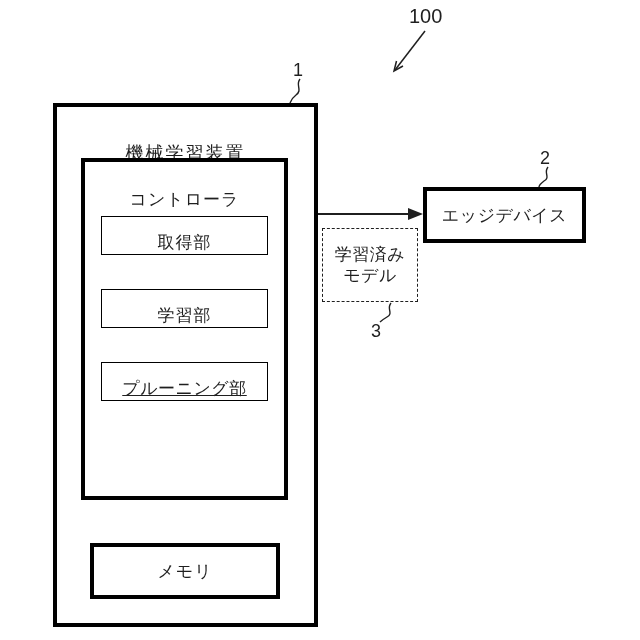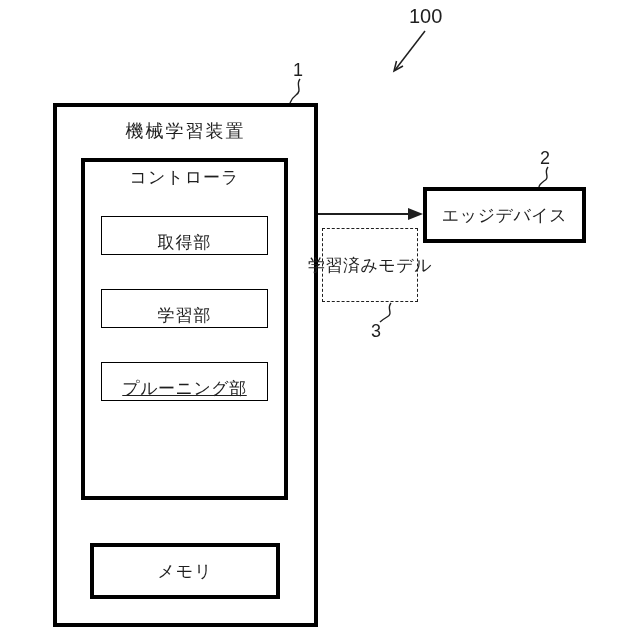--- a/index.html
+++ b/index.html
@@ -10,26 +10,27 @@
   }
   #connector-layer{position:absolute;left:0;top:0;width:640px;height:640px;}
   .ln{stroke:#1f1f1f;fill:none;}
   .fillhead{fill:#1f1f1f;stroke:none;}
   .box{
     position:absolute;box-sizing:border-box;border:4px solid #000000;
     background:#ffffff;display:flex;align-items:center;justify-content:center;
   }
   .unitbox{border-width:1.5px;align-items:flex-end;}
   .dashedbox{
-    border:1.7px dashed #1f1f1f;flex-direction:row;line-height:21px;
+    border:1.7px dashed #1f1f1f;flex-direction:column;line-height:21px;
   }
   .jp{font-size:17px;letter-spacing:1px;white-space:nowrap;}
   .title{
     position:absolute;text-align:center;font-size:18px;letter-spacing:2px;
     white-space:nowrap;
+    margin-top:22px;
   }
   .refnum{
     position:absolute;font-size:18px;text-align:left;white-space:nowrap;
   }
   .ref100{font-size:20px;}
 </style>
 </head>
 <body>
 
 <div id="stage">

